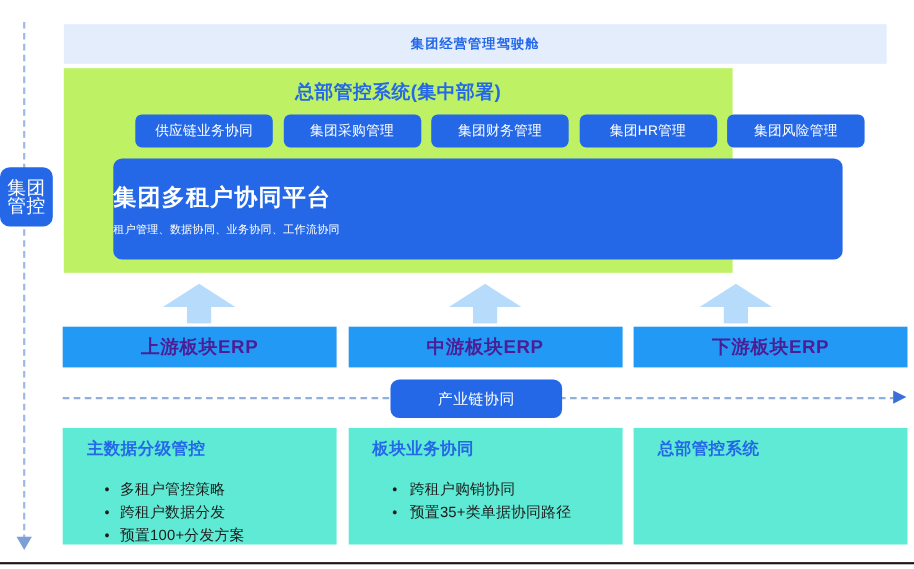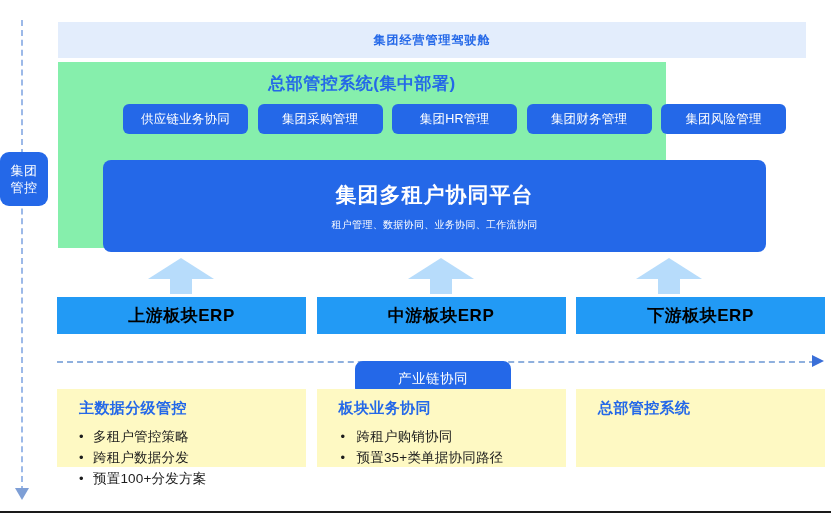--- a/index.html
+++ b/index.html
@@ -39,21 +39,21 @@
   }
   .side-chip {
     position: absolute;
     left: 0px;
     top: 152px;
     width: 48px;
     height: 54px;
     background: #2468e8;
     border-radius: 9px;
     color: #ffffff;
-    font-size: 13px;
+    font-size: 17px;
     font-weight: 400;
     line-height: 17px;
     display: flex;
     flex-direction: column;
     align-items: center;
     justify-content: center;
     letter-spacing: 0.5px;
   }
 
   
@@ -75,21 +75,21 @@
     letter-spacing: 1px;
   }
 
   
   .hq-panel {
     position: absolute;
     left: 58px;
     top: 62px;
     width: 608px;
     height: 186px;
-    background: #86efac;
+    background: #bef264;
   }
   .hq-title {
     position: absolute;
     left: 0;
     top: 10px;
     width: 100%;
     text-align: center;
     color: #2468e8;
     font-size: 17px;
     font-weight: bold;
@@ -121,23 +121,22 @@
   .platform-box {
     position: absolute;
     left: 45px;
     top: 82px;
     width: 663px;
     height: 92px;
     background: #2468e8;
     border-radius: 8px;
     display: flex;
     flex-direction: column;
-    align-items: center;
-    justify-content: center;
-    margin-top: 16px;
+    align-items: flex-start;
+    justify-content: center;
   }
   .platform-title {
     color: #ffffff;
     font-size: 21px;
     font-weight: bold;
     letter-spacing: 1px;
     margin-bottom: 9px;
   }
   .platform-sub {
     color: #ffffff;
@@ -178,21 +177,21 @@
     display: flex;
     justify-content: space-between;
   }
   .erp-box {
     width: 249px;
     height: 37px;
     background: #229af5;
     display: flex;
     align-items: center;
     justify-content: center;
-    color: #000000;
+    color: #4c1d95;
     font-size: 17px;
     font-weight: bold;
     letter-spacing: 0.5px;
   }
 
   
   .chain-line {
     position: absolute;
     left: 57px;
     top: 361px;
@@ -216,49 +215,48 @@
     width: 156px;
     height: 35px;
     background: #2468e8;
     border-radius: 8px;
     display: flex;
     align-items: center;
     justify-content: center;
     color: #ffffff;
     font-size: 13.5px;
     letter-spacing: 0.5px;
-    margin-top: 16px;
   }
 
   
   .cards-row {
     position: absolute;
     left: 57px;
     top: 389px;
     width: 768px;
     display: flex;
     justify-content: space-between;
   }
   .card {
     width: 249px;
-    height: 78px;
-    background: #fef9c3;
+    height: 106px;
+    background: #5eead4;
     box-sizing: border-box;
     padding: 10px 12px 0 22px;
   }
   .card-title {
     color: #2468e8;
     font-size: 15px;
     font-weight: bold;
     letter-spacing: 0.4px;
     margin-bottom: 8px;
   }
   .card-list {
     list-style: none;
-    margin: 0;
+    margin: 16px;
     padding: 0;
   }
   .card-list li {
     position: relative;
     padding-left: 14px;
     font-size: 13.5px;
     line-height: 21px;
     color: #1c1c1c;
     letter-spacing: 0.2px;
   }
@@ -303,24 +301,24 @@
     <div class="hq-title">总部管控系统(集中部署)</div>
 
     <div class="module-row">
       <div class="module-chip">
         <span>供应链业务协同</span>
       </div>
       <div class="module-chip">
         <span>集团采购管理</span>
       </div>
       <div class="module-chip">
+        <span>集团财务管理</span>
+      </div>
+      <div class="module-chip">
         <span>集团HR管理</span>
-      </div>
-      <div class="module-chip">
-        <span>集团财务管理</span>
       </div>
       <div class="module-chip">
         <span>集团风险管理</span>
       </div>
     </div>
 
     <div class="platform-box">
       <div class="platform-title">集团多租户协同平台</div>
       <div class="platform-sub">租户管理、数据协同、业务协同、工作流协同</div>
     </div>

